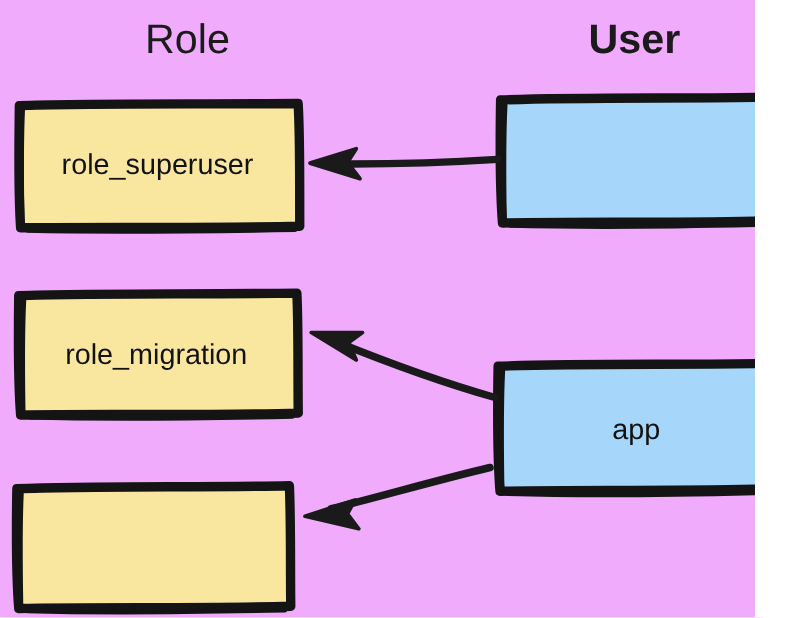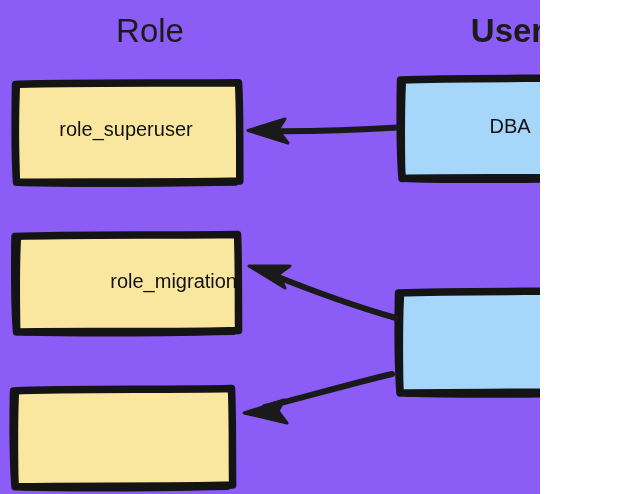--- a/index.html
+++ b/index.html
@@ -5,23 +5,23 @@
   html, body {
     margin: 0;
     padding: 0;
     background: #ffffff;
   }
   body {
     font-family: "Liberation Sans", sans-serif;
   }
   #canvas {
     position: relative;
-    width: 540px;
+    width: 604px;
     height: 494px;
-    background: #8b5cf6;
+    background: #f0abfc;
     overflow: hidden;
   }
   #sketch {
     position: absolute;
     top: 0;
     left: 0;
     width: 632px;
     height: 494px;
   }
   .col-header {
@@ -31,29 +31,29 @@
     letter-spacing: 0px;
     text-align: center;
     white-space: nowrap;
     font-family: "Liberation Sans", sans-serif;
   }
   #header-role { left: 30px; top: 12px; width: 240px; }
   #header-user { left: 390px; top: 12px; width: 235px; font-weight: bold; }
 
   .node-label {
     position: absolute;
-    font-size: 20px;
+    font-size: 23px;
     color: #121212;
     text-align: center;
     white-space: nowrap;
     font-family: "Liberation Sans", sans-serif;
     pointer-events: none;
   }
   #label-role-superuser { left: 14px; top: 118px; width: 224px; }
-  #label-role-migration { left: 13px; top: 270px; width: 224px; text-align: right; }
+  #label-role-migration { left: 13px; top: 270px; width: 224px; }
   #label-role-rw       { left: 12px; top: 424px; width: 220px; }
   #label-dba           { left: 400px; top: 115px; width: 220px; }
   #label-app           { left: 398px; top: 330px; width: 222px; }
 
   .hit {
     position: absolute;
     background: transparent;
   }
 </style>
 </head>
@@ -128,21 +128,21 @@
       <path d="M 244 413 L 284 400 L 278 411 L 287 423 Z" fill="#1a1a1a" stroke="#1a1a1a" stroke-width="3" stroke-linejoin="round"></path>
     </g>
 
   </svg>
 
   <div class="col-header" id="header-role">Role</div>
   <div class="col-header" id="header-user">User</div>
 
   <div class="node-label" id="label-role-superuser">role_superuser</div>
   <div class="node-label" id="label-role-migration">role_migration</div>
-  <div class="node-label" id="label-dba">DBA</div>
+  <div class="node-label" id="label-app">app</div>
 
   <div class="hit" style="left:14px;top:83px;width:226px;height:99px;"></div>
   <div class="hit" style="left:13px;top:234px;width:226px;height:98px;"></div>
   <div class="hit" style="left:12px;top:389px;width:222px;height:97px;"></div>
   <div class="hit" style="left:400px;top:78px;width:220px;height:100px;"></div>
   <div class="hit" style="left:398px;top:291px;width:222px;height:103px;"></div>
 
 </div>
 
 </body></html>

